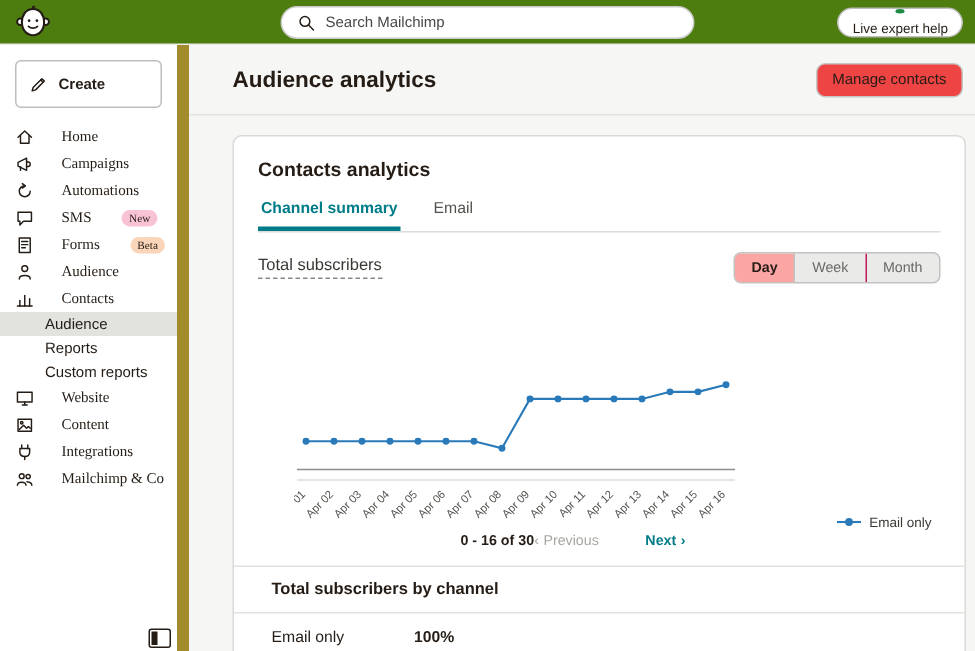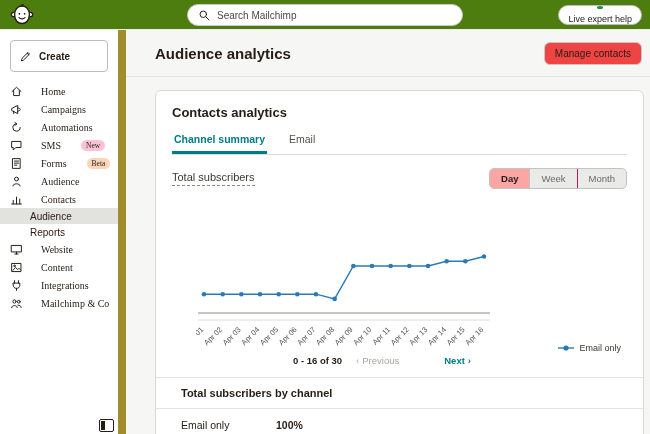--- a/index.html
+++ b/index.html
@@ -47,21 +47,21 @@
   .metric { font-size:11px; color:#3a3833; border-bottom:1px dashed #8a8884; padding-bottom:2px; cursor:pointer; }
   .segmented { display:flex; border:1px solid #c2c2c0; border-radius:5px; overflow:hidden; font-size:9.5px; background:#eaeae8; }
   .seg { padding:4px 11px; color:#6b6965; cursor:pointer; border-right:1px solid #be185d; }
   .seg:last-child { border-right:none; }
   .seg.active { background:#fca5a5; color:#241c15; font-weight:bold; border-right:1px solid #c2c2c0; }
 
   .chart-zone { position:relative; margin-top:4px; height:162px; }
   #chart-svg { display:block; margin-left:24px; }
   .legend { position:absolute; right:6px; top:150px; display:flex; align-items:center; gap:5px; font-size:9px; color:#3a3833; }
 
-  .pagination { display:flex; align-items:center; justify-content:center; gap:14px; width:420px; font-size:9.5px; }
+  .pagination { display:flex; align-items:center; justify-content:center; width:420px; font-size:9.5px; }
   .range-text { font-weight:bold; }
   .pag-prev { color:#a8a6a2; display:flex; gap:3px; align-items:center; }
   .pag-next { color:#007c89; font-weight:bold; display:flex; gap:3px; align-items:center; cursor:pointer;padding-left:31px; }
 
   .hr { border-top:1px solid #e2e2df; margin:11px -16px 0; }
   .hr2 { border-top:1px solid #e2e2df; margin:0 -16px; }
   .bd-title { font-weight:bold; font-size:11px; padding:9px 9px; }
   .bd-row { display:flex; align-items:center; padding:10px 9px; font-size:10.5px; }
   .bd-ch { width:95px; }
   .bd-pct { font-weight:bold; }
@@ -172,20 +172,23 @@
           <path d="M12 13.5 V7.5"></path>
         </svg>
       </span>
     <span>Contacts</span>
   </div>
   <div class="nav-sub selected">
     <span>Audience</span>
   </div>
   <div class="nav-sub">
     <span>Reports</span>
+  </div>
+  <div class="nav-sub">
+    <span>Custom reports</span>
   </div>
   <div class="nav-item">
     <span class="nicon">
         <svg viewBox="0 0 16 16" class="ic">
           <rect x="2" y="3" width="12" height="8"></rect>
           <path d="M6 13.5 H10 M8 11 V13.5"></path>
         </svg>
       </span>
     <span>Website</span>
   </div>

